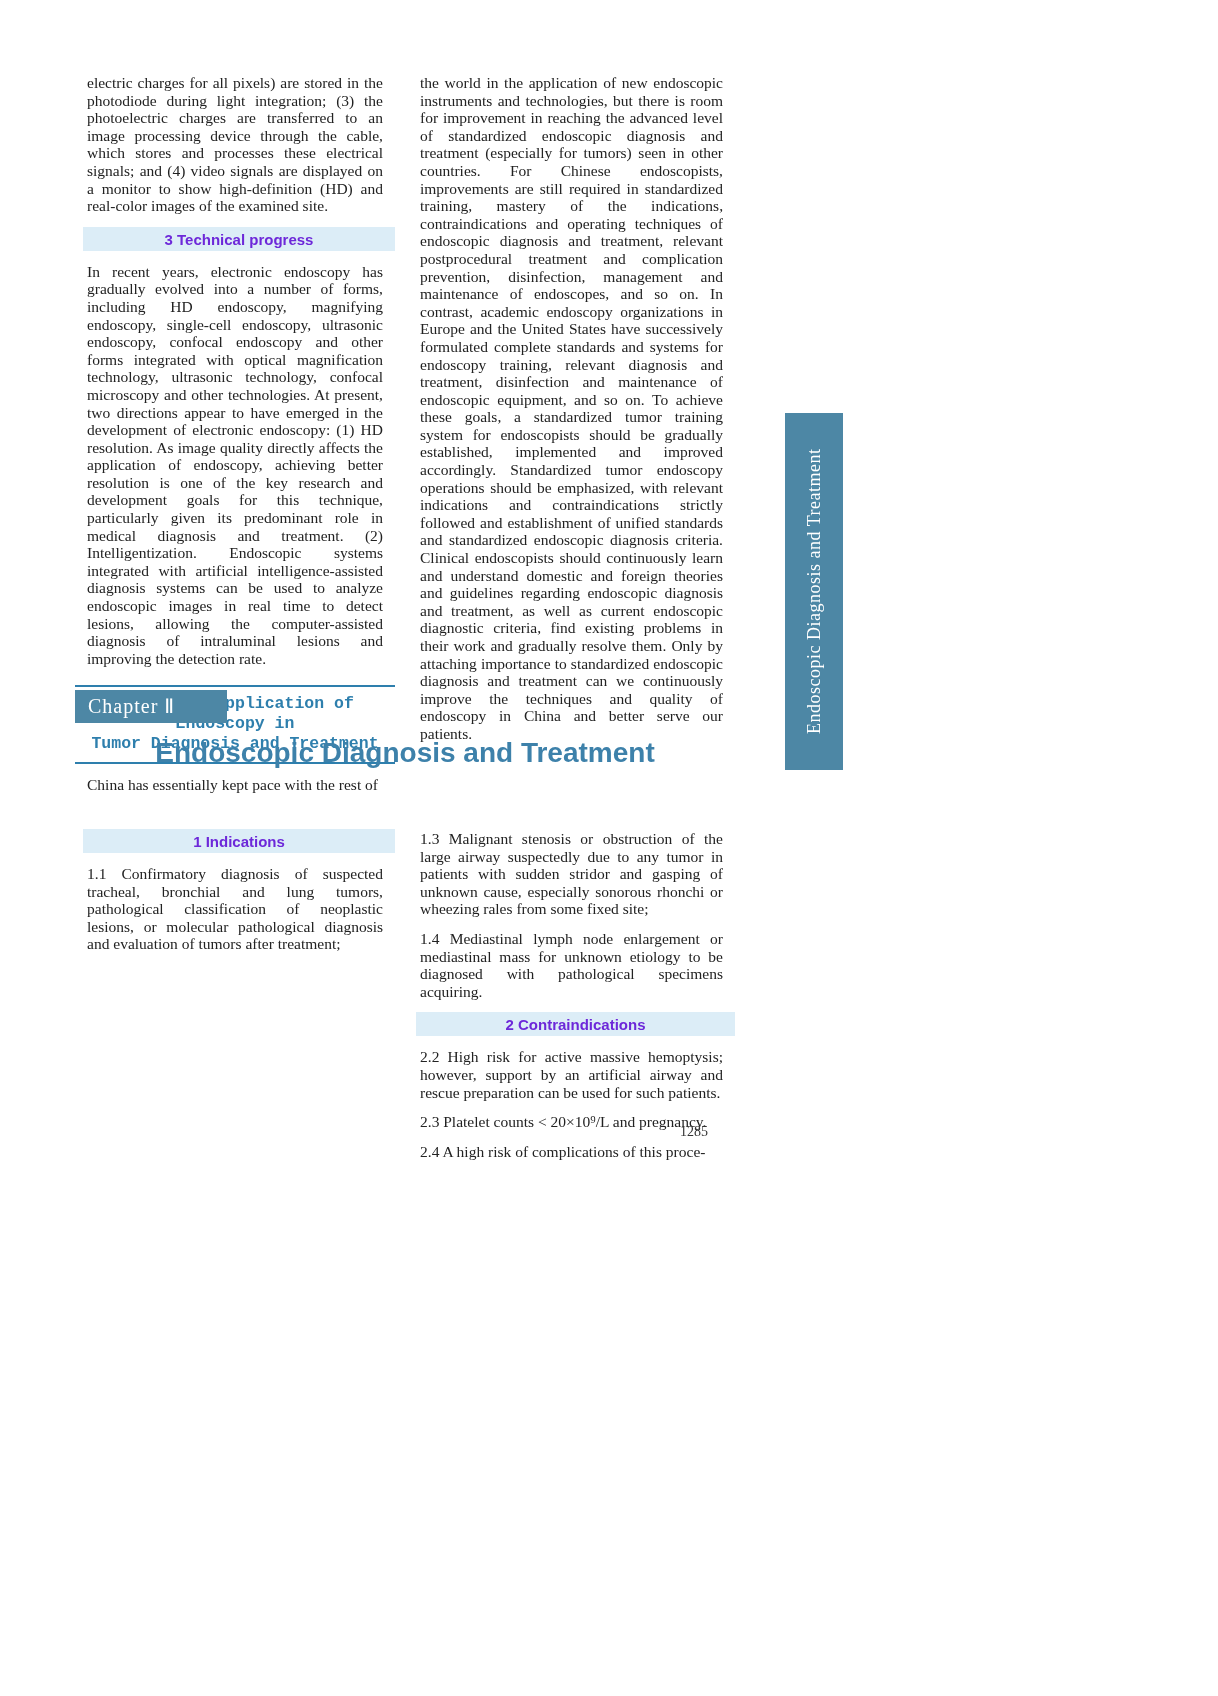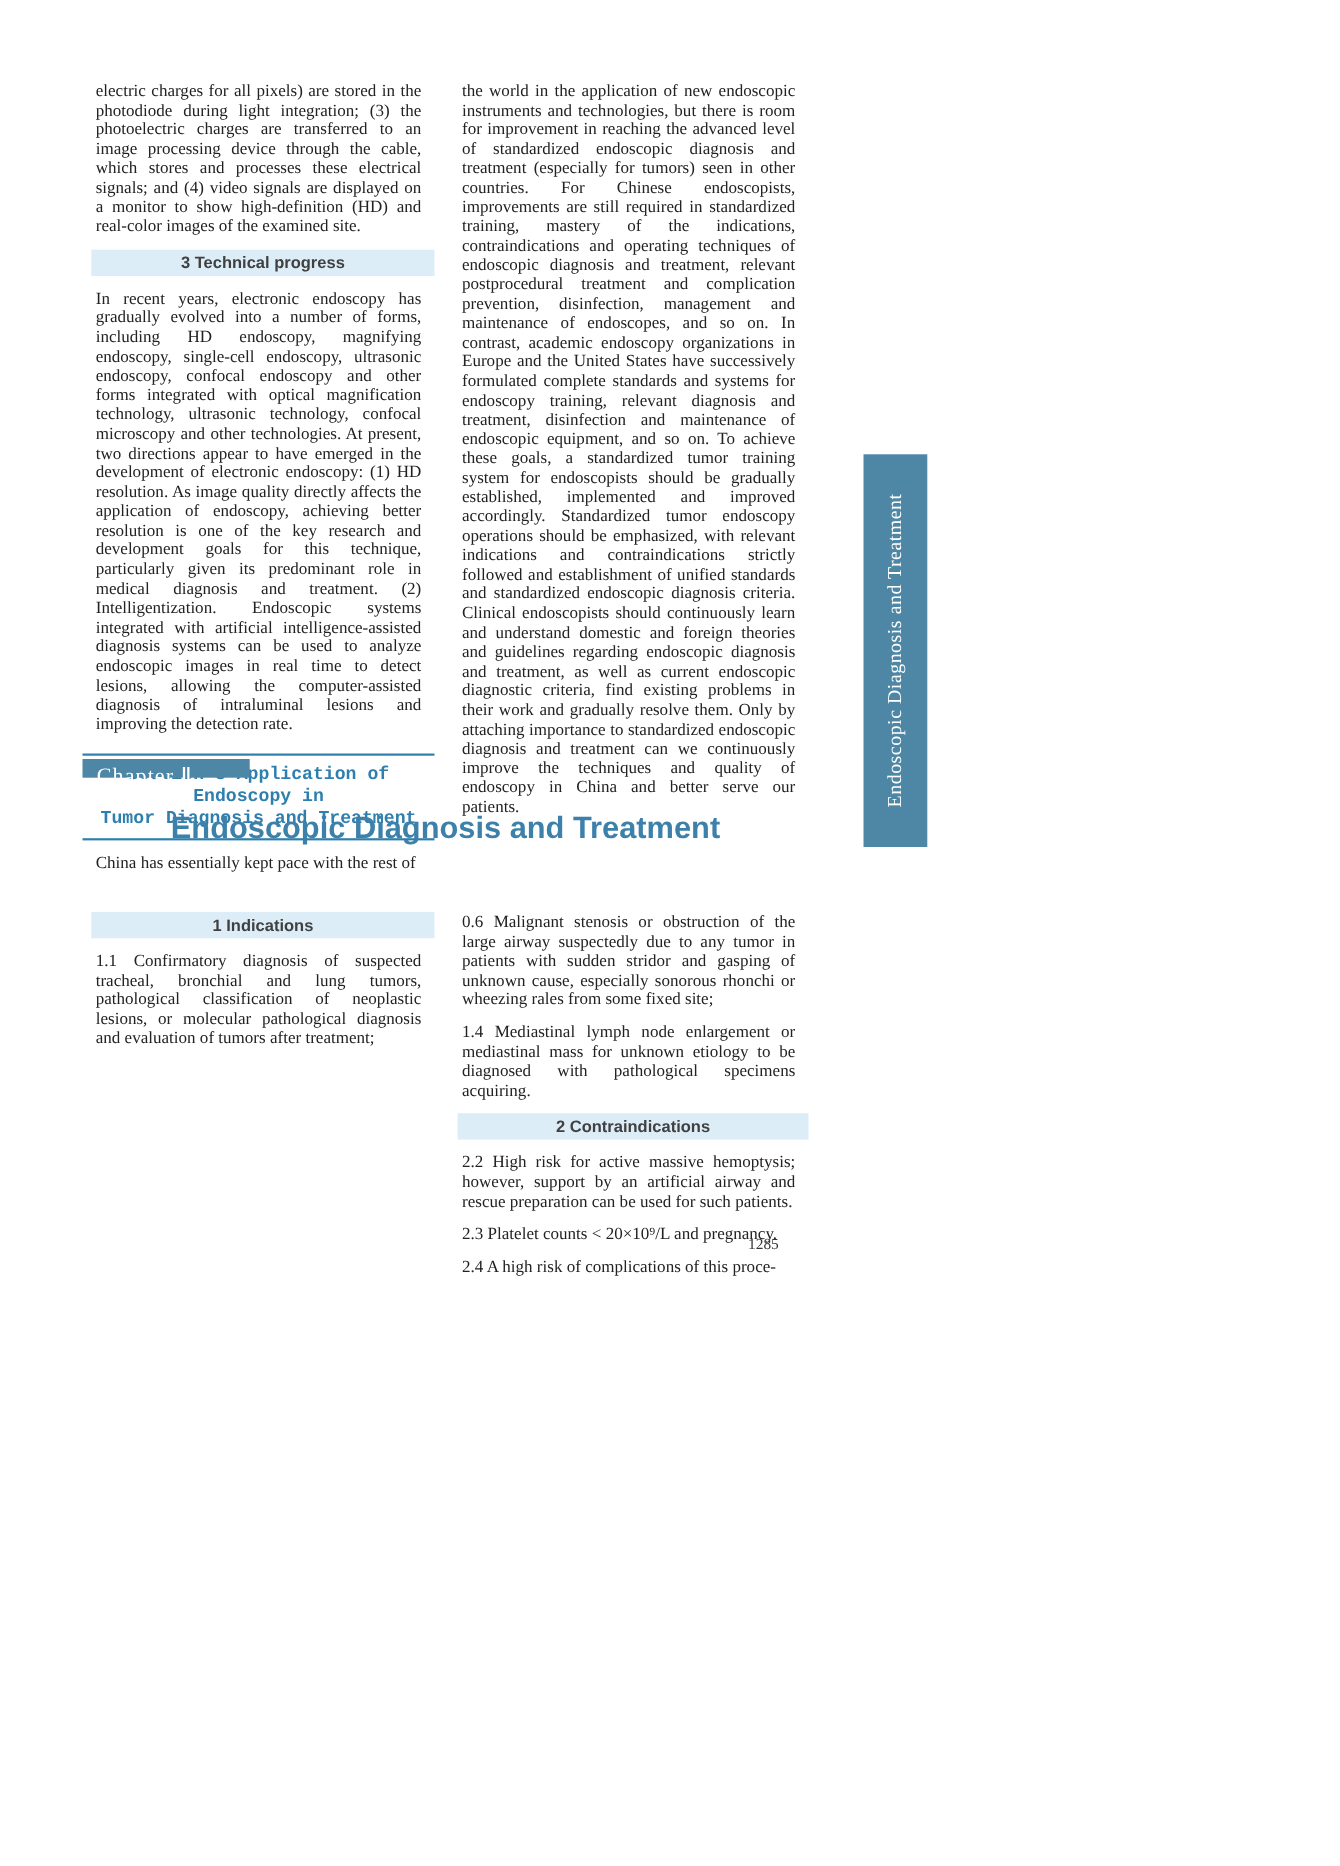--- a/index.html
+++ b/index.html
@@ -14,21 +14,21 @@
   }
   .col { position: absolute; text-align: justify; font-size: 15.5px; line-height: 17.6px; }
   .col p { margin: 12px; }
   .col-left-top  { left: 75px;  top: 62px; width: 320px; }
   .col-right-top { left: 408px; top: 62px; width: 327px; }
   .col-left-bot  { left: 75px;  top: 822px; width: 320px; }
   .col-right-bot { left: 408px; top: 818px; width: 327px; }
 
   .bar-header {
     background: #dcedf7;
-    color: #404040;
+    color: #6d28d9;
     font-family: "Liberation Sans", sans-serif;
     font-weight: bold;
     font-size: 15px;
     line-height: 15px;
     text-align: center;
     padding: 5px 0 4px 0;
     margin: 7px 0 8px 8px;
   }
   .section-heading {
     border-top: 2px solid #2e7fad;
@@ -45,21 +45,21 @@
     font-size: 16.5px;
     line-height: 20px;
   }
   .section-heading-first { margin-top: 10px; }
 
   .chapter-banner {
     position: absolute;
     left: 75px;
     top: 690px;
     width: 152px;
-    height: 17px;
+    height: 33px;
     background: #4d87a5;
     color: #ffffff;
     font-family: "Liberation Serif", serif;
     font-size: 20px;
     line-height: 33px;
     padding-left: 13px;
     box-sizing: border-box;
     letter-spacing: 1px;
   }
   .chapter-title {
@@ -134,21 +134,21 @@
   <div class="chapter-title">
     <span class="t-line">Endoscopic Diagnosis and Treatment</span>
   </div>
 
   <div class="col col-left-bot">
     <div class="bar-header">1 Indications</div>
     <p class="num-item">1.1 Confirmatory diagnosis of suspected tracheal, bronchial and lung tumors, pathological classification of neoplastic lesions, or molecular pathological diagnosis and evaluation of tumors after treatment;</p>
   </div>
 
   <div class="col col-right-bot">
-    <p class="num-item">0.6 Malignant stenosis or obstruction of the large airway suspectedly due to any tumor in patients with sudden stridor and gasping of unknown cause, especially sonorous rhonchi or wheezing rales from some fixed site;</p>
+    <p class="num-item">1.3 Malignant stenosis or obstruction of the large airway suspectedly due to any tumor in patients with sudden stridor and gasping of unknown cause, especially sonorous rhonchi or wheezing rales from some fixed site;</p>
     <p class="num-item">1.4 Mediastinal lymph node enlargement or mediastinal mass for unknown etiology to be diagnosed with pathological specimens acquiring.</p>
     <div class="bar-header">2 Contraindications</div>
     <p class="num-item">2.2 High risk for active massive hemoptysis; however, support by an artificial airway and rescue preparation can be used for such patients.</p>
     <p class="num-item">2.3 Platelet counts &lt; 20×10⁹/L and pregnancy.</p>
     <p class="num-item">2.4 A high risk of complications of this proce-</p>
   </div>
 
   <div class="side-tab">
     <span class="tab-text">Endoscopic Diagnosis and Treatment</span>
   </div>

